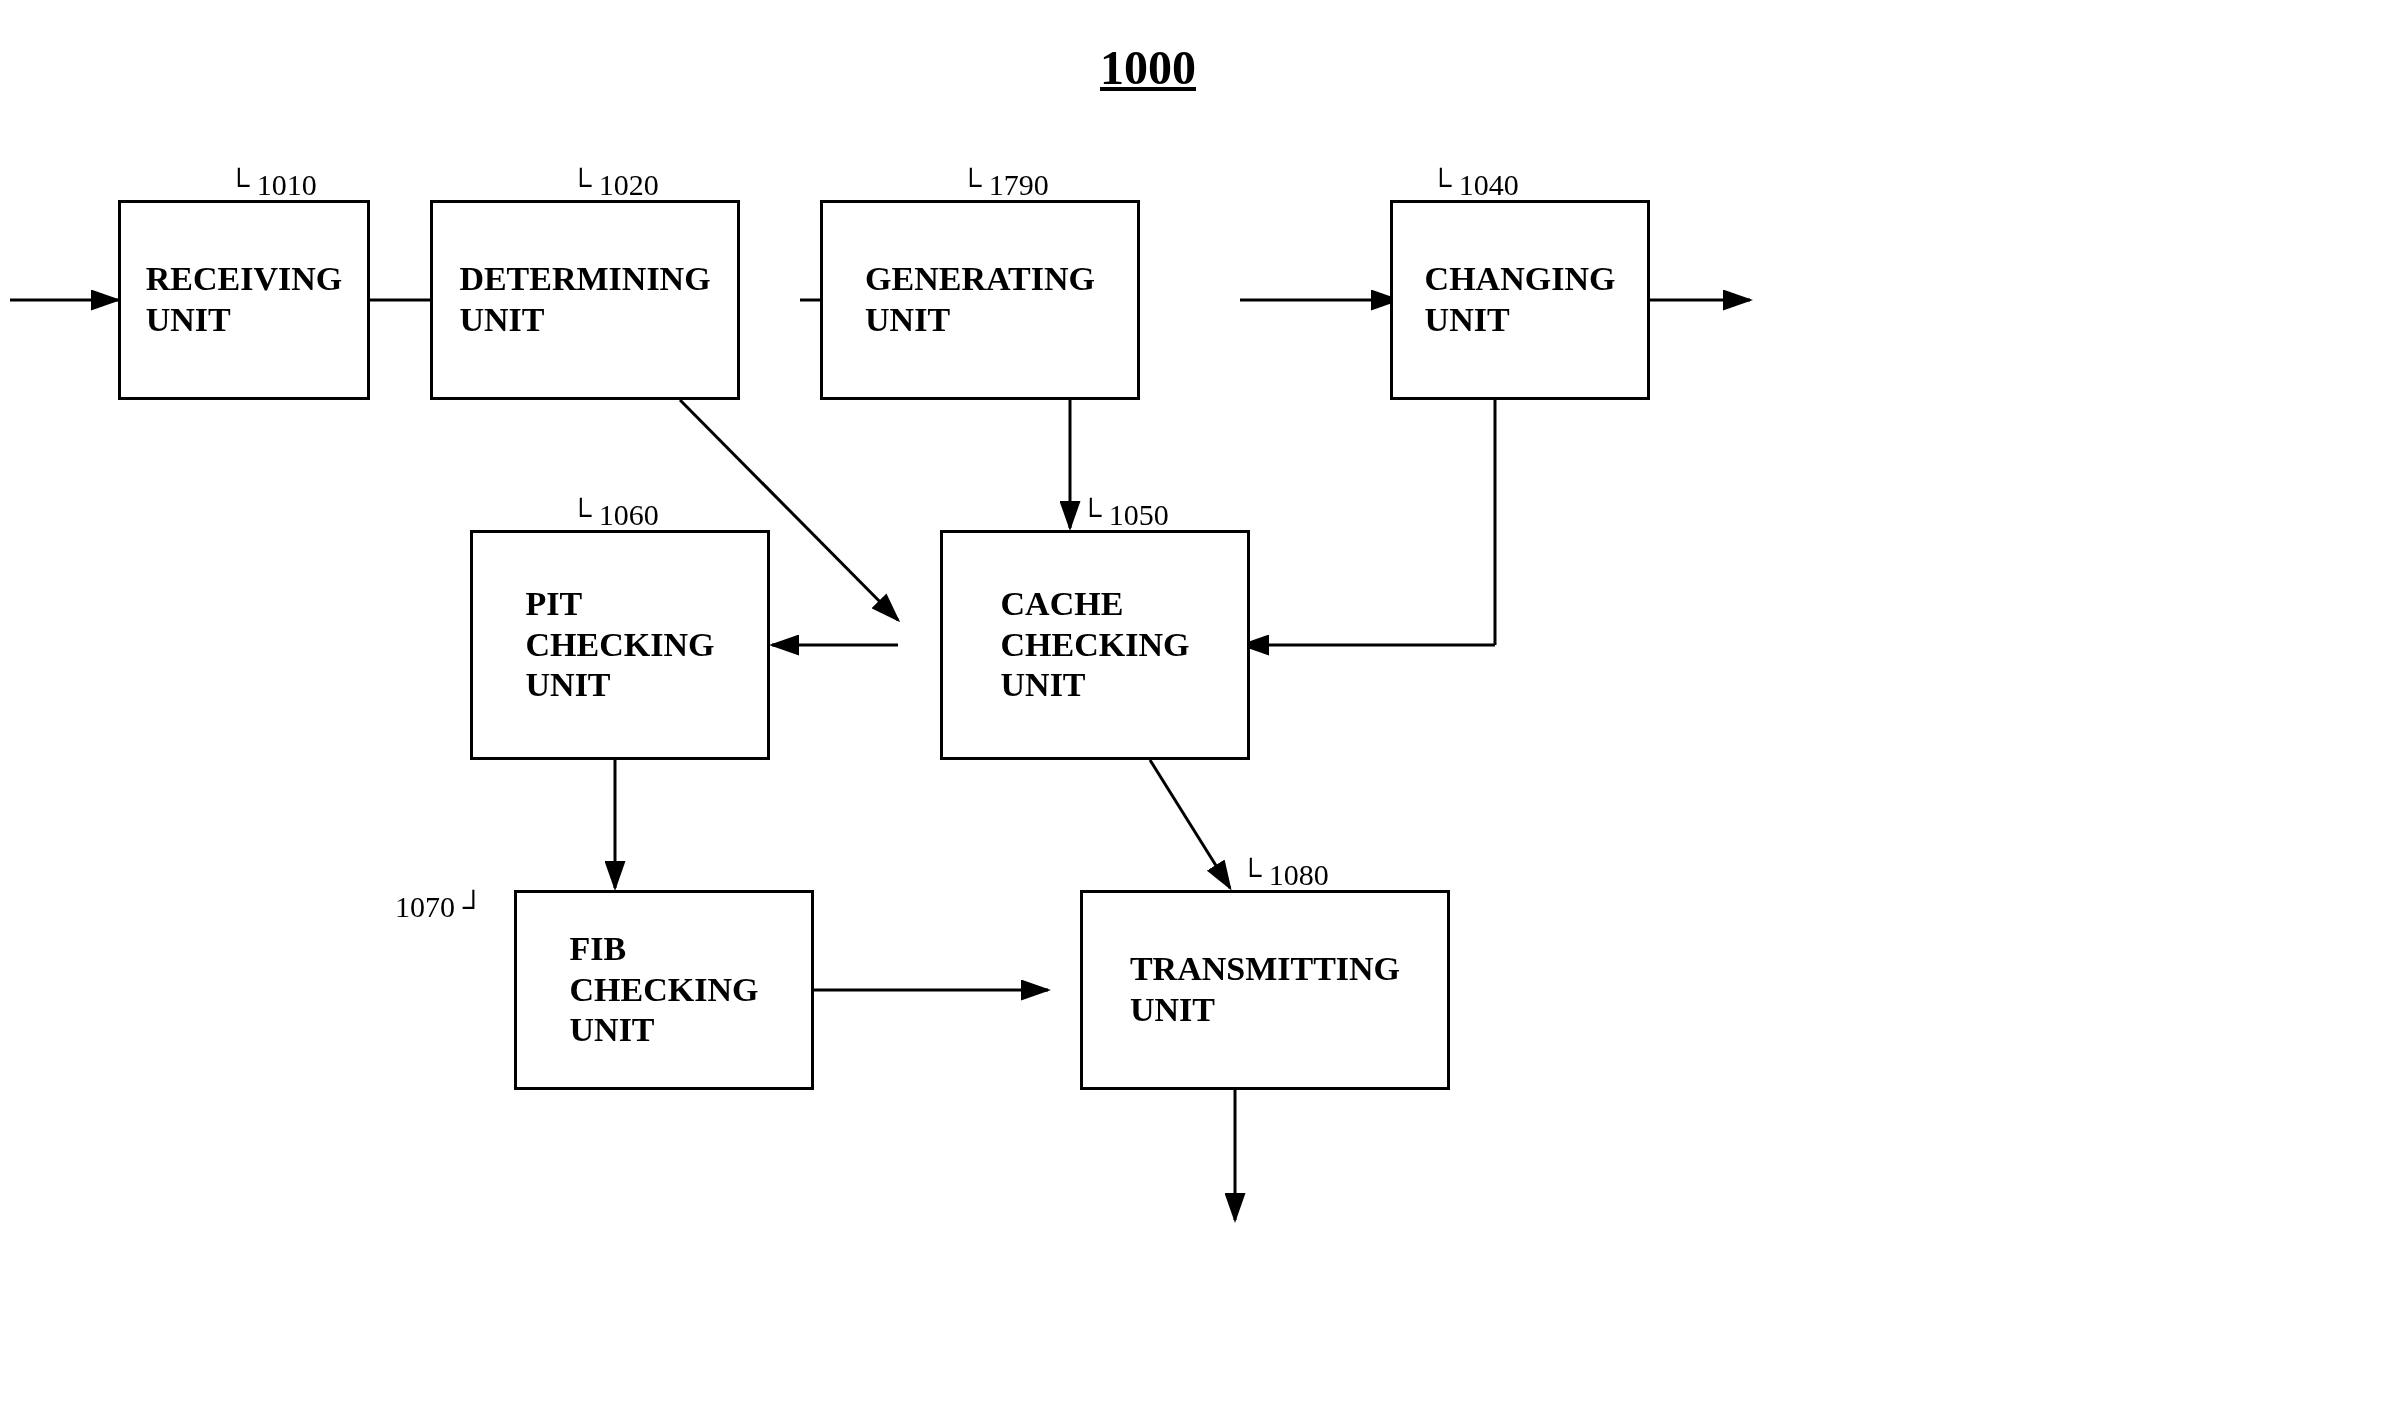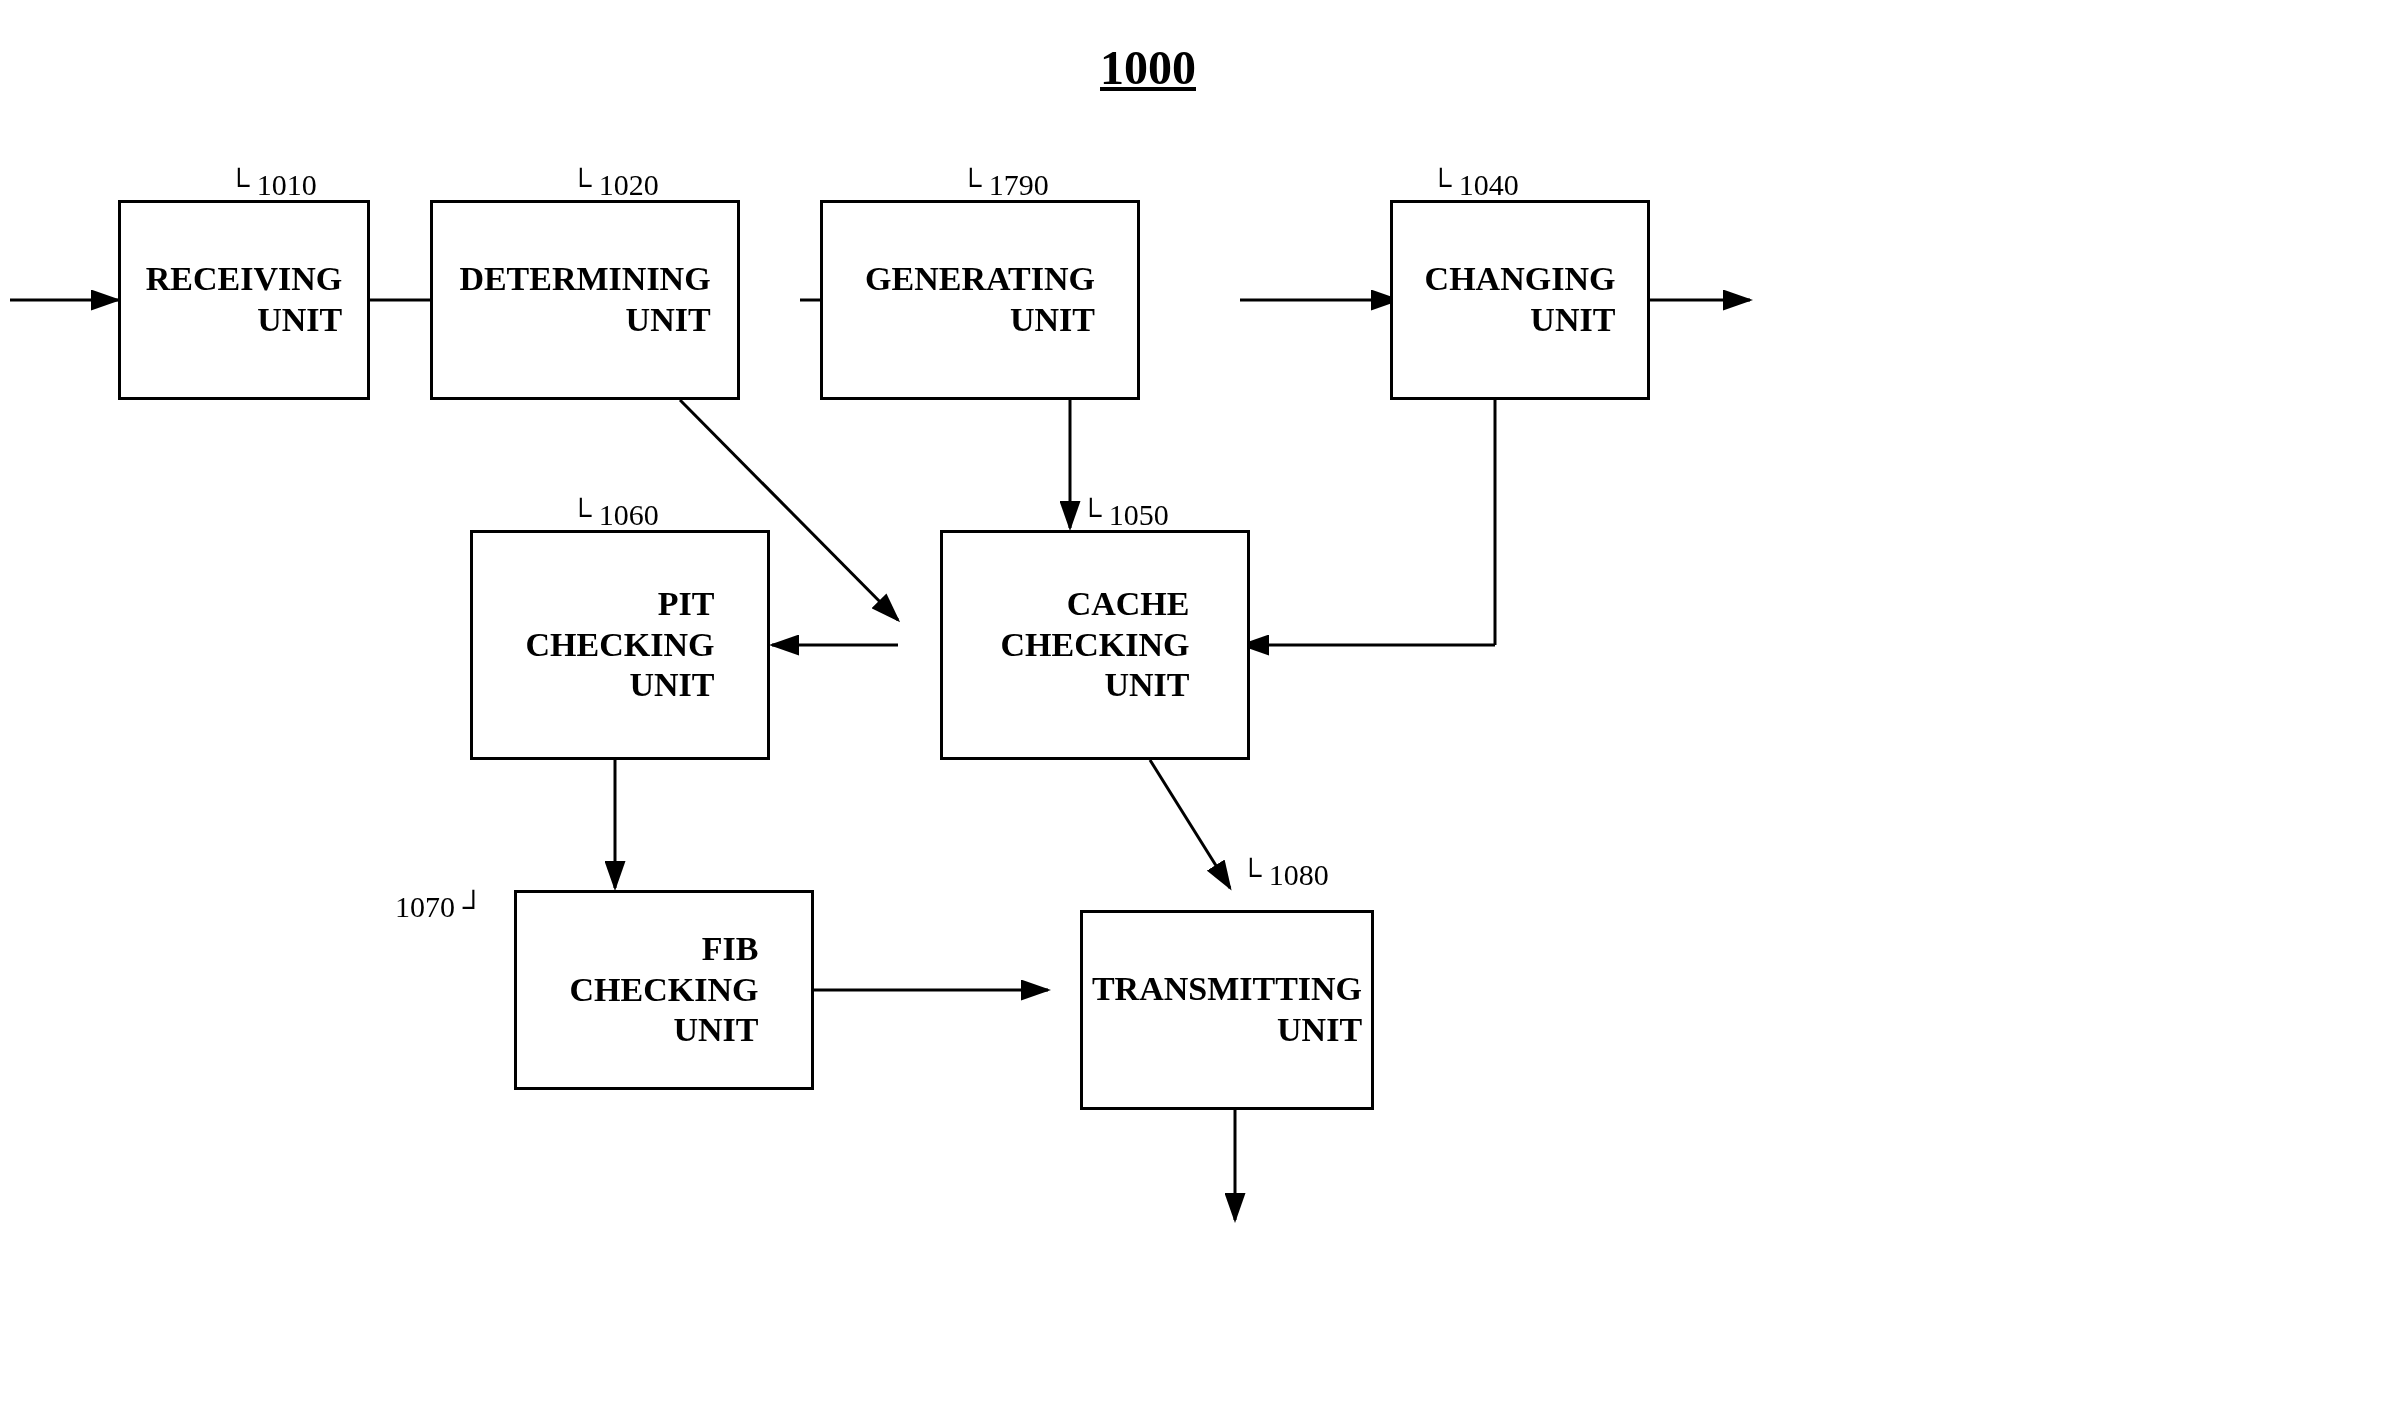--- a/index.html
+++ b/index.html
@@ -16,21 +16,21 @@
       top: 0; left: 0;
       width: 2405px;
       height: 1402px;
     }
     .box {
       position: absolute;
       border: 3px solid #000;
       display: flex;
       align-items: center;
       justify-content: center;
-      text-align: right;
+      text-align: left;
       font-size: 36px;
       font-weight: bold;
       line-height: 1.2;
       background: #fff;
     }
     .diagram-title {
       position: absolute;
       font-size: 48px;
       font-weight: bold;
       text-decoration: underline;
@@ -135,20 +135,20 @@
     <span>└ 1060</span>
   </div>
 
   <div class="box" style="left: 470px; top: 890px; width: 300px; height: 200px; font-size: 34px; margin-left: 44px;">
     <span>FIB<br>CHECKING<br>UNIT</span>
   </div>
   <div class="ref-label" style="left: 395px; top: 890px;">
     <span>1070 ┘</span>
   </div>
 
-  <div class="box" style="left: 1080px; top: 910px; width: 294px; height: 200px; font-size: 34px;">
+  <div class="box" style="left: 1080px; top: 890px; width: 370px; height: 200px; font-size: 34px;">
     <span>TRANSMITTING<br>UNIT</span>
   </div>
   <div class="ref-label" style="left: 1240px; top: 858px;">
     <span>└ 1080</span>
   </div>
 
 </div>
 
 </body></html>

